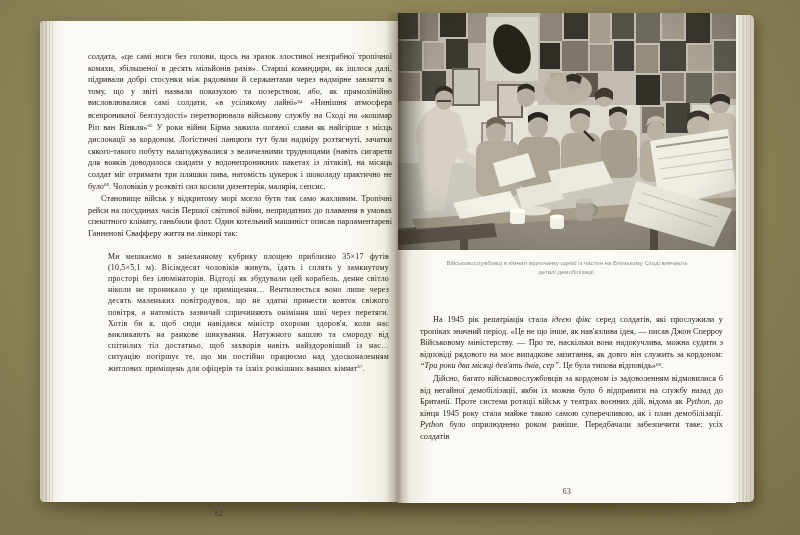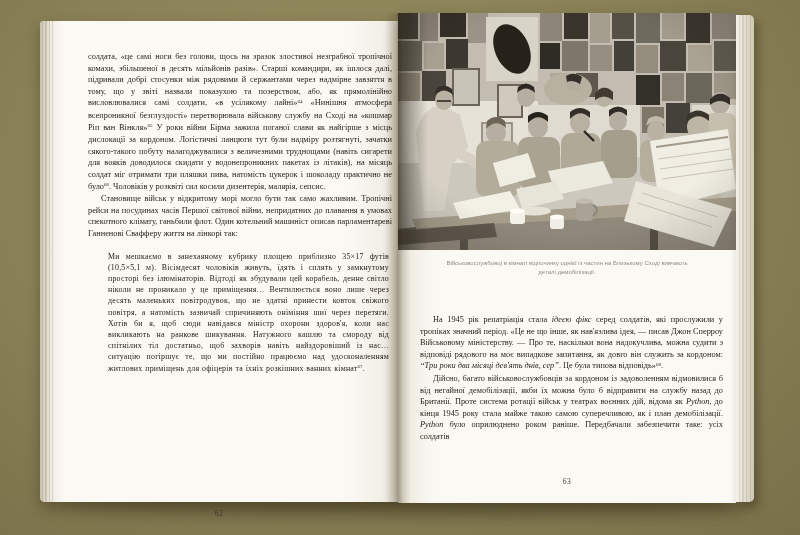--- a/index.html
+++ b/index.html
@@ -27,21 +27,21 @@
     background:linear-gradient(90deg,rgba(80,70,48,0) 0,rgba(80,70,48,.16) 40%,rgba(55,47,30,.30) 54%,rgba(80,70,48,.12) 70%,rgba(80,70,48,0) 100%);}
   .text-block{position:absolute;left:48px;top:30px;width:304px;
     font-size:8.3px;line-height:11.6px;text-align:justify;color:#27231b;}
   .text-block p{margin:0;}
   .text-block p.indent{text-indent:13px;}
   .bq{margin:11px 3px 0 20px;font-size:7.9px;line-height:11.2px;letter-spacing:.22px;word-spacing:.6px;}
   sup{font-size:.6em;position:relative;top:-.5em;vertical-align:baseline;}
   i{}
   .pagenum{position:absolute;left:0;width:100%;text-align:center;font-size:7.6px;color:#3c382f;letter-spacing:.5px;}
   .pn-left{top:488px;}
-  .pn-right{top:464px;}
+  .pn-right{top:474px;}
   .photo{position:absolute;left:0;top:0;width:338px;height:237px;overflow:hidden;background:#c9c4ba;}
   .photo svg{display:block;}
   .caption{position:absolute;top:246px;left:44px;width:250px;text-align:center;
     font-family:"Liberation Sans", sans-serif;font-size:6px;line-height:8.6px;color:#8f8d86;}
   .text-block-right{left:22px;top:301px;width:303px;}
 </style>
 </head>
 <body>
 
 <div class="scene">

